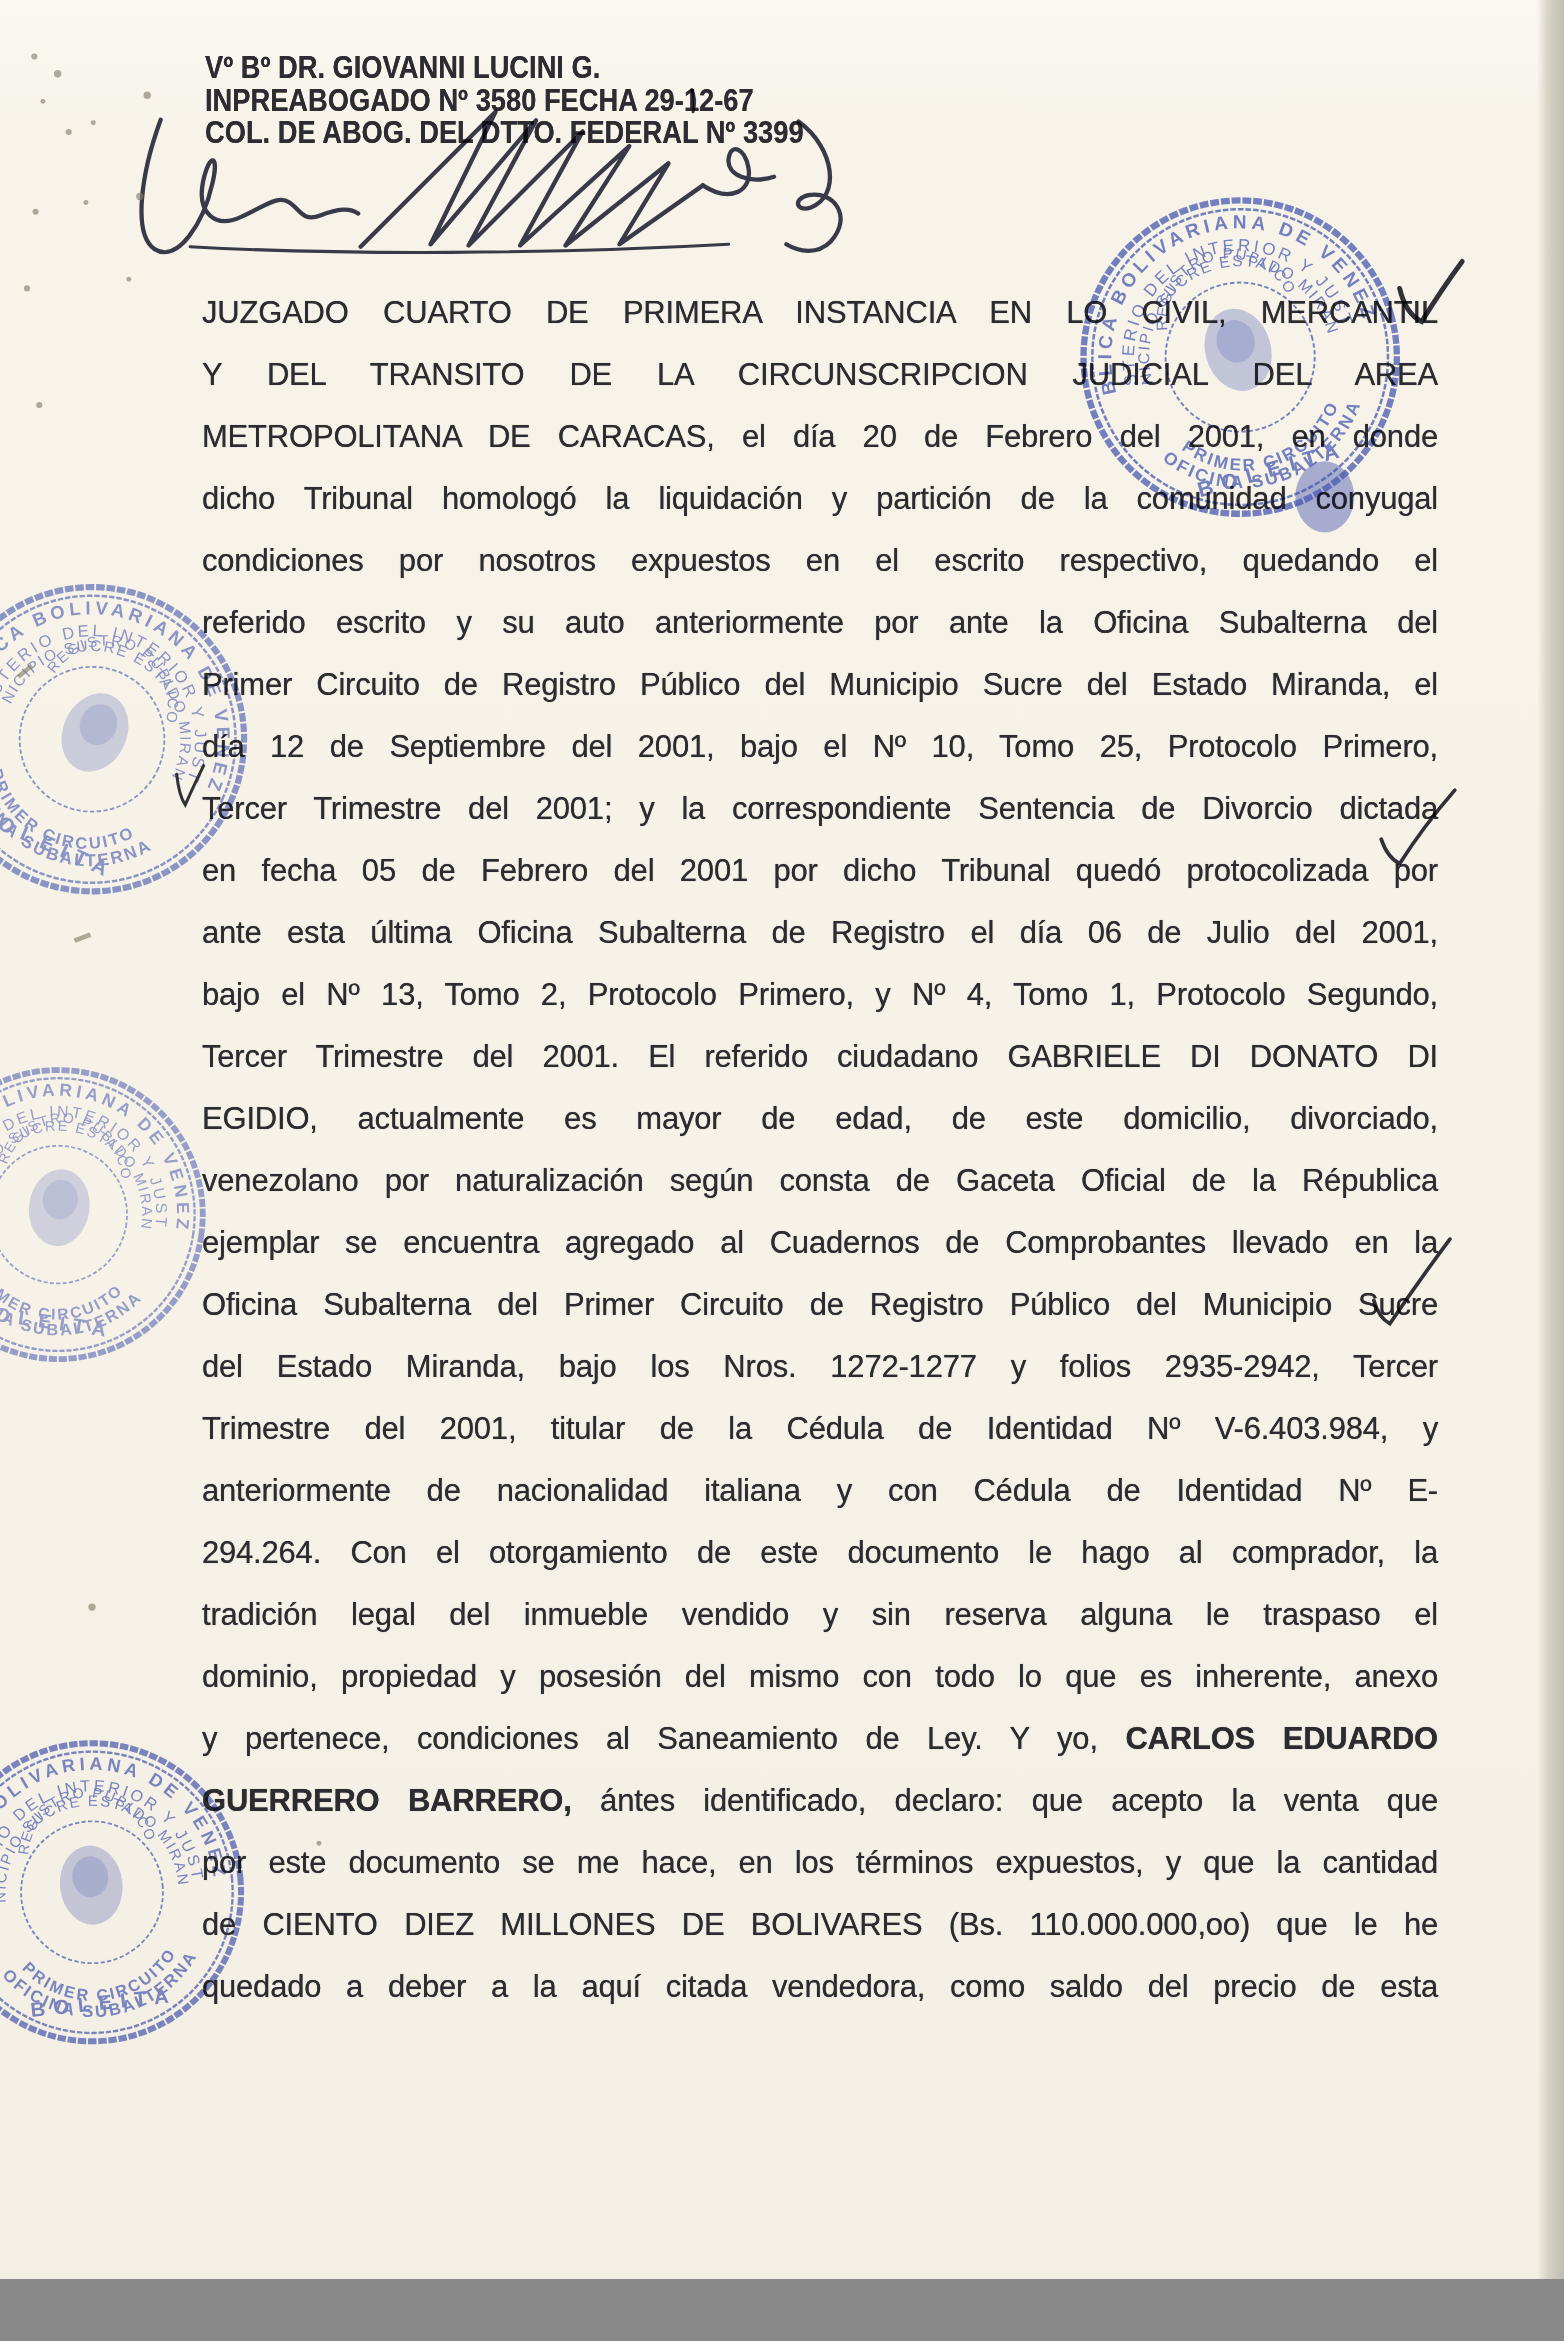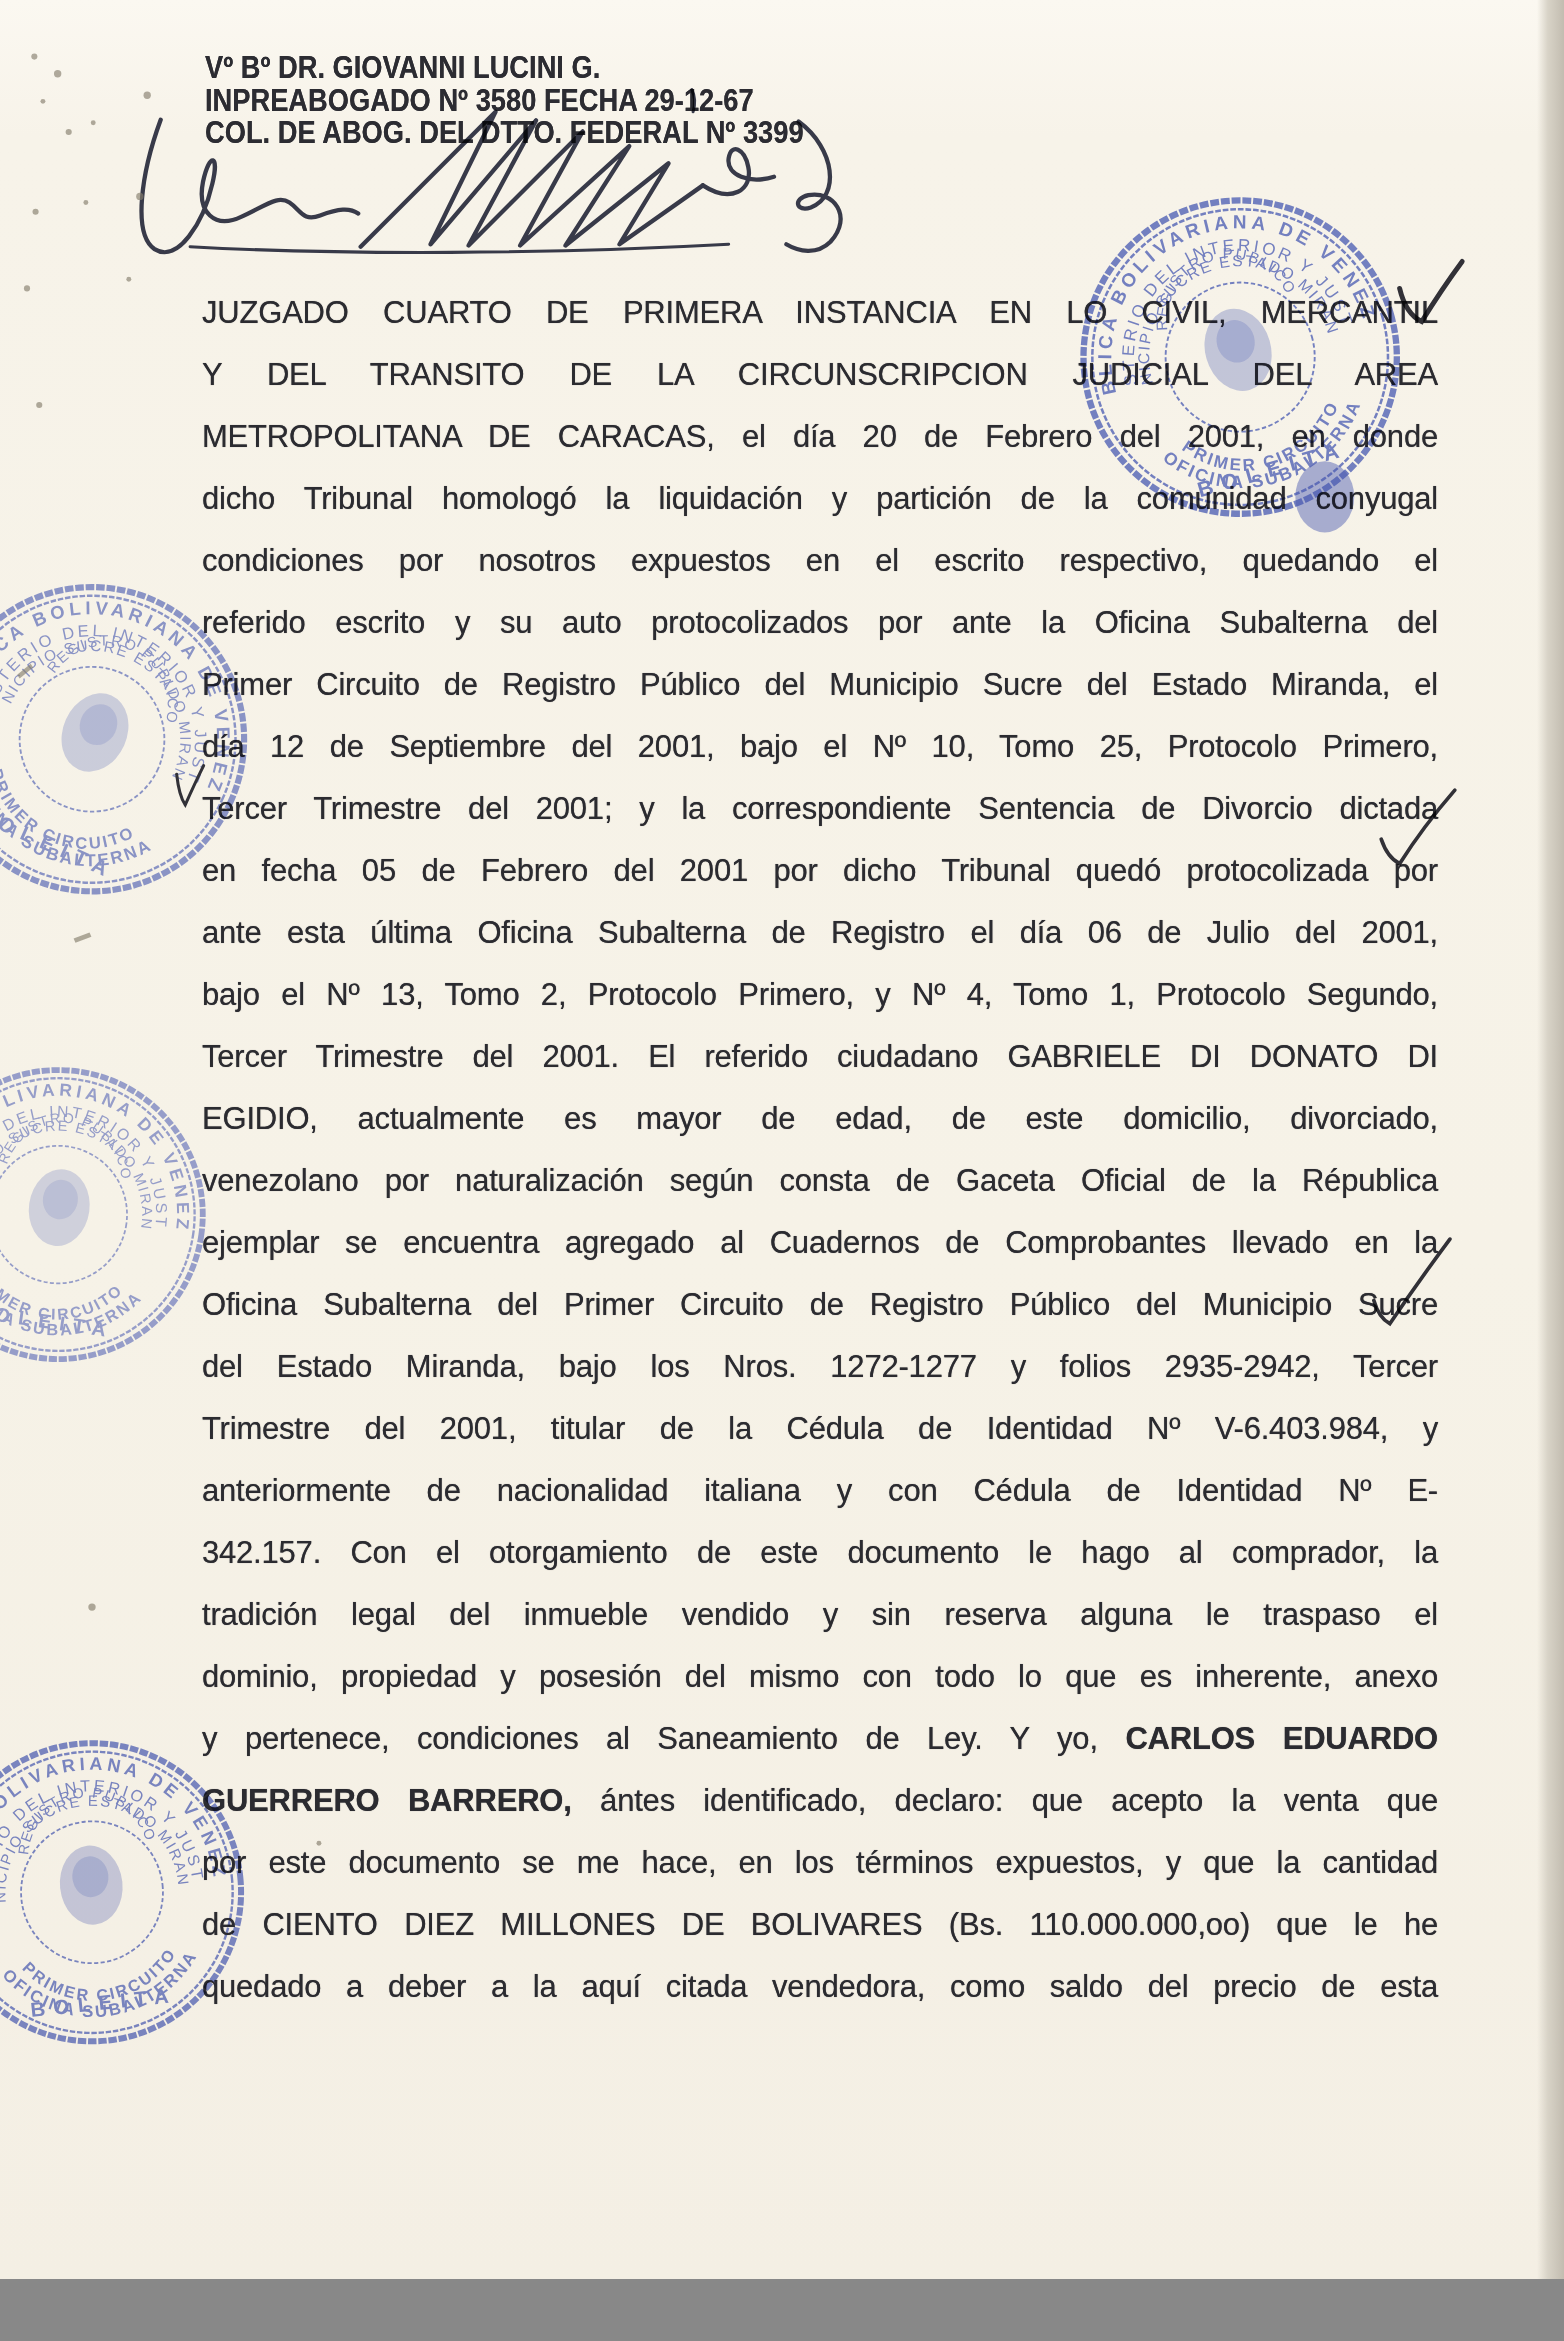--- a/index.html
+++ b/index.html
@@ -57,36 +57,36 @@
     <div>INPREABOGADO Nº 3580 FECHA 29-12-67</div>
     <div>COL. DE ABOG. DEL DTTO. FEDERAL Nº 3399</div>
   </div>
 
   <div class="body-text">
       <div class="tline"><span>JUZGADO CUARTO DE PRIMERA INSTANCIA EN LO CIVIL, MERCANTIL</span></div>
       <div class="tline"><span>Y DEL TRANSITO DE LA CIRCUNSCRIPCION JUDICIAL DEL AREA</span></div>
       <div class="tline"><span>METROPOLITANA DE CARACAS, el día 20 de Febrero del 2001, en donde</span></div>
       <div class="tline"><span>dicho Tribunal homologó la liquidación y partición de la comunidad conyugal</span></div>
       <div class="tline"><span>condiciones por nosotros expuestos en el escrito respectivo, quedando el</span></div>
-      <div class="tline"><span>referido escrito y su auto protocolizados por ante la Oficina Subalterna del</span></div>
+      <div class="tline"><span>referido escrito y su auto anteriormente por ante la Oficina Subalterna del</span></div>
       <div class="tline"><span>Primer Circuito de Registro Público del Municipio Sucre del Estado Miranda, el</span></div>
       <div class="tline"><span>día 12 de Septiembre del 2001, bajo el Nº 10, Tomo 25, Protocolo Primero,</span></div>
       <div class="tline"><span>Tercer Trimestre del 2001; y la correspondiente Sentencia de Divorcio dictada</span></div>
       <div class="tline"><span>en fecha 05 de Febrero del 2001 por dicho Tribunal quedó protocolizada por</span></div>
       <div class="tline"><span>ante esta última Oficina Subalterna de Registro el día 06 de Julio del 2001,</span></div>
       <div class="tline"><span>bajo el Nº 13, Tomo 2, Protocolo Primero, y Nº 4, Tomo 1, Protocolo Segundo,</span></div>
       <div class="tline"><span>Tercer Trimestre del 2001. El referido ciudadano GABRIELE DI DONATO DI</span></div>
       <div class="tline"><span>EGIDIO, actualmente es mayor de edad, de este domicilio, divorciado,</span></div>
       <div class="tline"><span>venezolano por naturalización según consta de Gaceta Oficial de la Républica</span></div>
       <div class="tline"><span>ejemplar se encuentra agregado al Cuadernos de Comprobantes llevado en la</span></div>
       <div class="tline"><span>Oficina Subalterna del Primer Circuito de Registro Público del Municipio Sucre</span></div>
       <div class="tline"><span>del Estado Miranda, bajo los Nros. 1272-1277 y folios 2935-2942, Tercer</span></div>
       <div class="tline"><span>Trimestre del 2001, titular de la Cédula de Identidad Nº V-6.403.984, y</span></div>
       <div class="tline"><span>anteriormente de nacionalidad italiana y con Cédula de Identidad Nº E-</span></div>
-      <div class="tline"><span>342.157. Con el otorgamiento de este documento le hago al comprador, la</span></div>
+      <div class="tline"><span>294.264. Con el otorgamiento de este documento le hago al comprador, la</span></div>
       <div class="tline"><span>tradición legal del inmueble vendido y sin reserva alguna le traspaso el</span></div>
       <div class="tline"><span>dominio, propiedad y posesión del mismo con todo lo que es inherente, anexo</span></div>
       <div class="tline"><span>y pertenece, condiciones al Saneamiento de Ley. Y yo, </span><span class="b">CARLOS EDUARDO</span></div>
       <div class="tline"><span class="b">GUERRERO BARRERO,</span><span> ántes identificado, declaro: que acepto la venta que</span></div>
       <div class="tline"><span>por este documento se me hace, en los términos expuestos, y que la cantidad</span></div>
       <div class="tline"><span>de CIENTO DIEZ MILLONES DE BOLIVARES (Bs. 110.000.000,oo) que le he</span></div>
       <div class="tline"><span>quedado a deber a la aquí citada vendedora, como saldo del precio de esta</span></div>
     </div>
 
   <div class="edge-strip"></div>

